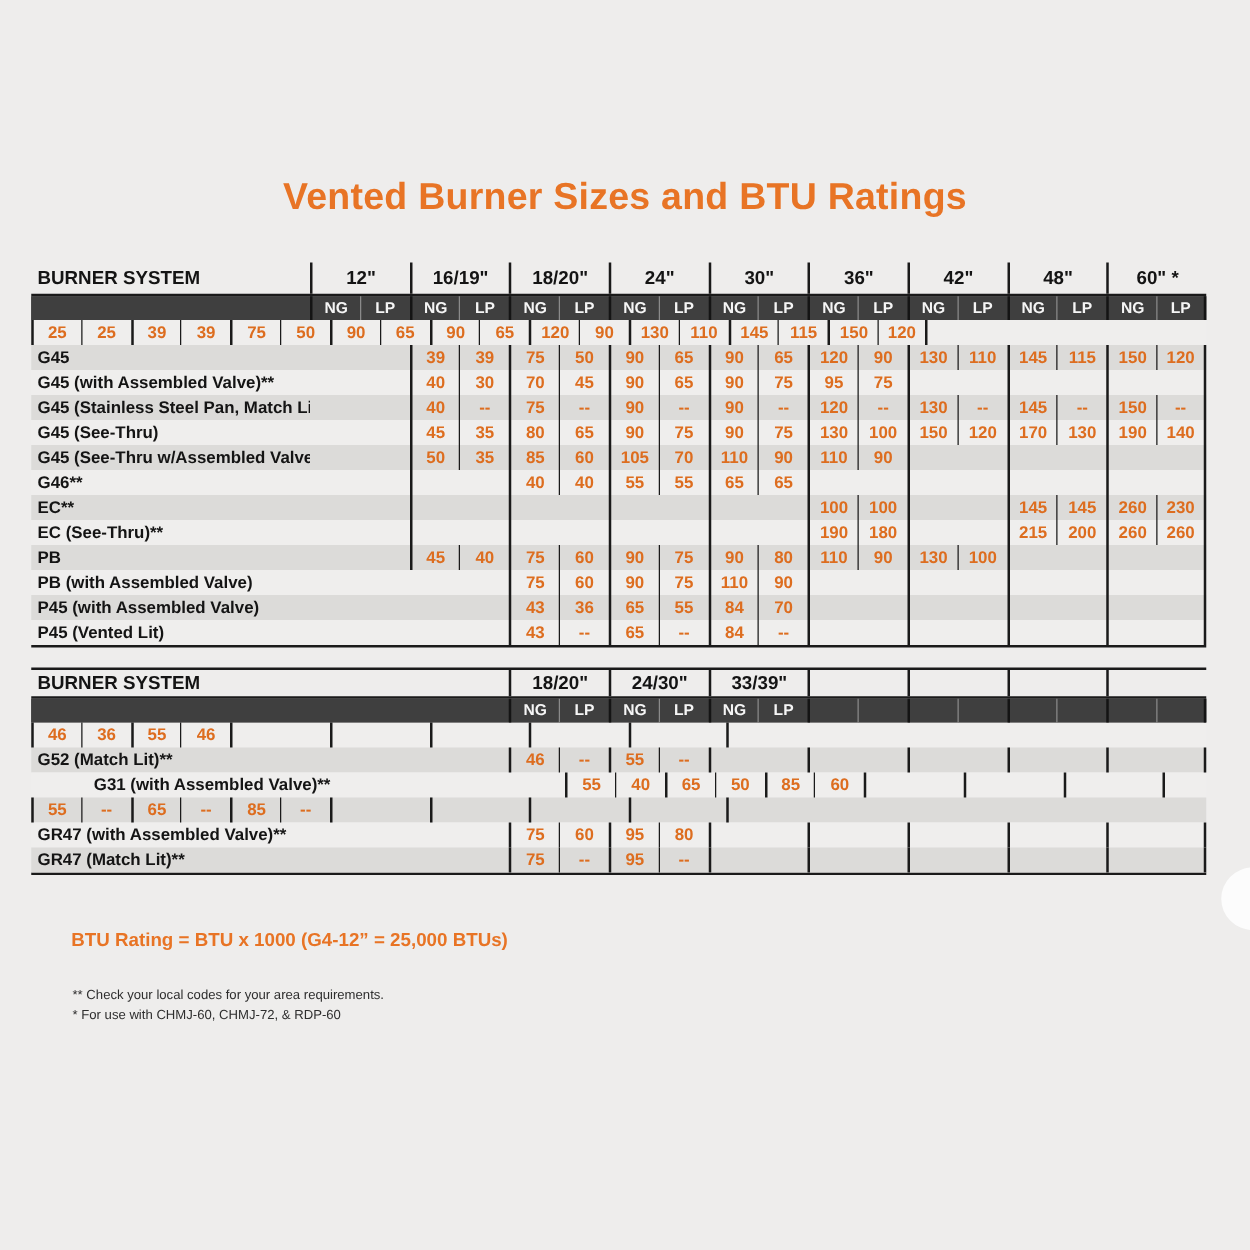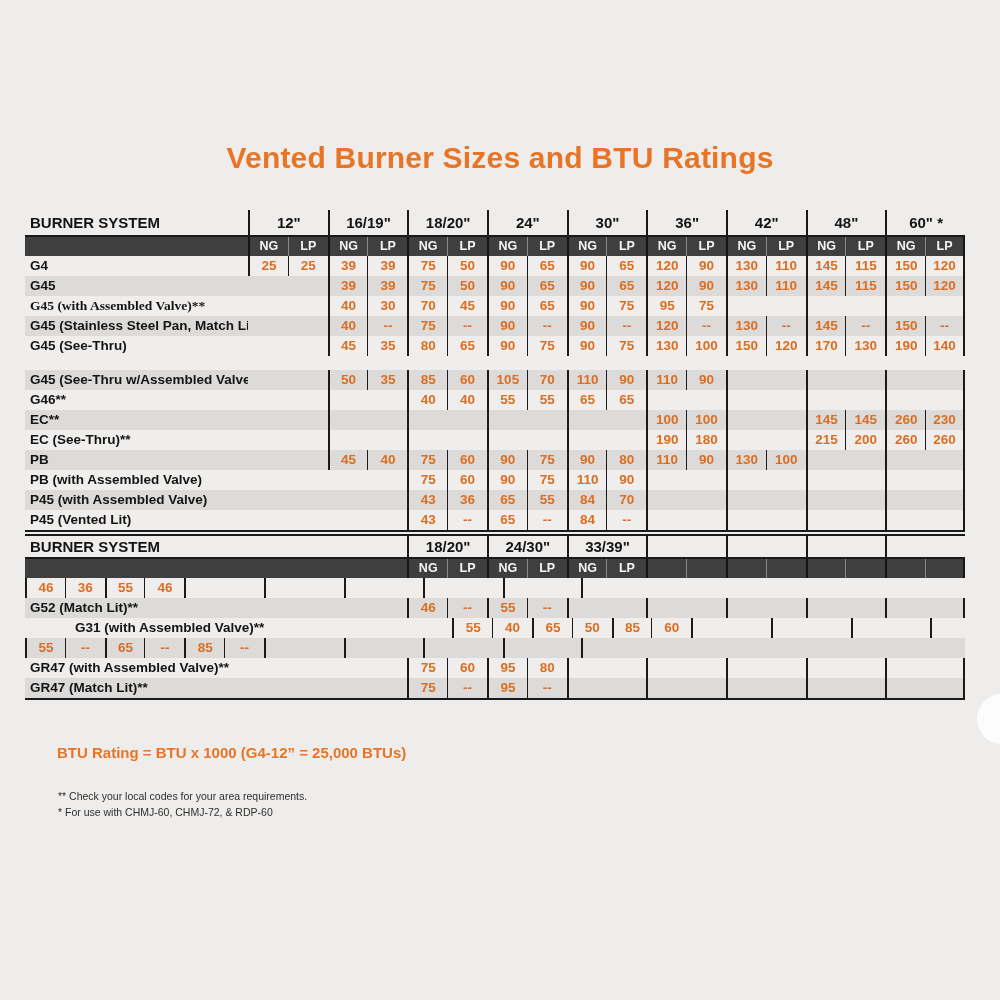--- a/index.html
+++ b/index.html
@@ -74,21 +74,20 @@
         <div class="cell c-bar c-barng" style="width: 39.8333px; height: 19px; line-height: 19px;">NG</div>
         <div class="cell c-bar c-barlp" style="width: 39.8333px; height: 19px; line-height: 19px;">LP</div>
         <div class="cell c-bar c-barng" style="width: 39.8333px; height: 19px; line-height: 19px;">NG</div>
         <div class="cell c-bar c-barlp" style="width: 39.8333px; height: 19px; line-height: 19px;">LP</div>
         <div class="cell c-bar c-barng" style="width: 39.8333px; height: 19px; line-height: 19px;">NG</div>
         <div class="cell c-bar c-barlp" style="width: 39.8333px; height: 19px; line-height: 19px;">LP</div>
         <div class="cell c-bar c-barng" style="width: 39.8333px; height: 19px; line-height: 19px;">NG</div>
         <div class="cell c-bar c-barlp" style="width: 39.8333px; height: 19px; line-height: 19px; border-right: 2px solid rgb(20, 20, 20);">LP</div>
       </div>
       <div class="t-row">
-        <div class="cell c-label" style="width: 223px; height: 20px; line-height: 20px;">G4</div>
         <div class="cell c-val c-ng" style="width: 39.8333px; height: 20px; line-height: 20px; border-left-color: rgb(26, 26, 26);">25</div>
         <div class="cell c-val c-lp" style="width: 39.8333px; height: 20px; line-height: 20px; border-left-color: rgb(26, 26, 26);">25</div>
         <div class="cell c-val c-ng" style="width: 39.8333px; height: 20px; line-height: 20px; border-left-color: rgb(26, 26, 26);">39</div>
         <div class="cell c-val c-lp" style="width: 39.8333px; height: 20px; line-height: 20px; border-left-color: rgb(26, 26, 26);">39</div>
         <div class="cell c-val c-ng" style="width: 39.8333px; height: 20px; line-height: 20px; border-left-color: rgb(26, 26, 26);">75</div>
         <div class="cell c-val c-lp" style="width: 39.8333px; height: 20px; line-height: 20px; border-left-color: rgb(26, 26, 26);">50</div>
         <div class="cell c-val c-ng" style="width: 39.8333px; height: 20px; line-height: 20px; border-left-color: rgb(26, 26, 26);">90</div>
         <div class="cell c-val c-lp" style="width: 39.8333px; height: 20px; line-height: 20px; border-left-color: rgb(26, 26, 26);">65</div>
         <div class="cell c-val c-ng" style="width: 39.8333px; height: 20px; line-height: 20px; border-left-color: rgb(26, 26, 26);">90</div>
         <div class="cell c-val c-lp" style="width: 39.8333px; height: 20px; line-height: 20px; border-left-color: rgb(26, 26, 26);">65</div>
@@ -116,21 +115,21 @@
         <div class="cell c-val c-ng" style="width: 39.8333px; height: 20px; line-height: 20px; border-left-color: rgb(26, 26, 26);">120</div>
         <div class="cell c-val c-lp" style="width: 39.8333px; height: 20px; line-height: 20px; border-left-color: rgb(26, 26, 26);">90</div>
         <div class="cell c-val c-ng" style="width: 39.8333px; height: 20px; line-height: 20px; border-left-color: rgb(26, 26, 26);">130</div>
         <div class="cell c-val c-lp" style="width: 39.8333px; height: 20px; line-height: 20px; border-left-color: rgb(26, 26, 26);">110</div>
         <div class="cell c-val c-ng" style="width: 39.8333px; height: 20px; line-height: 20px; border-left-color: rgb(26, 26, 26);">145</div>
         <div class="cell c-val c-lp" style="width: 39.8333px; height: 20px; line-height: 20px; border-left-color: rgb(26, 26, 26);">115</div>
         <div class="cell c-val c-ng" style="width: 39.8333px; height: 20px; line-height: 20px; border-left-color: rgb(26, 26, 26);">150</div>
         <div class="cell c-val c-lp" style="width: 39.8333px; height: 20px; line-height: 20px; border-left-color: rgb(26, 26, 26); border-right: 2px solid rgb(26, 26, 26);">120</div>
       </div>
       <div class="t-row">
-        <div class="cell c-label" style="width: 223px; height: 20px; line-height: 20px; font-family: Liberation Serif, serif;">G45 (with Assembled Valve)**</div>
+        <div class="cell c-label" style="width: 223px; height: 20px; line-height: 20px;">G45 (with Assembled Valve)**</div>
         <div class="cell c-val c-ng" style="width: 39.8333px; height: 20px; line-height: 20px; border-left-color: transparent;"></div>
         <div class="cell c-val c-lp" style="width: 39.8333px; height: 20px; line-height: 20px; border-left-color: transparent;"></div>
         <div class="cell c-val c-ng" style="width: 39.8333px; height: 20px; line-height: 20px; border-left-color: rgb(26, 26, 26);">40</div>
         <div class="cell c-val c-lp" style="width: 39.8333px; height: 20px; line-height: 20px; border-left-color: rgb(26, 26, 26);">30</div>
         <div class="cell c-val c-ng" style="width: 39.8333px; height: 20px; line-height: 20px; border-left-color: rgb(26, 26, 26);">70</div>
         <div class="cell c-val c-lp" style="width: 39.8333px; height: 20px; line-height: 20px; border-left-color: rgb(26, 26, 26);">45</div>
         <div class="cell c-val c-ng" style="width: 39.8333px; height: 20px; line-height: 20px; border-left-color: rgb(26, 26, 26);">90</div>
         <div class="cell c-val c-lp" style="width: 39.8333px; height: 20px; line-height: 20px; border-left-color: rgb(26, 26, 26);">65</div>
         <div class="cell c-val c-ng" style="width: 39.8333px; height: 20px; line-height: 20px; border-left-color: rgb(26, 26, 26);">90</div>
         <div class="cell c-val c-lp" style="width: 39.8333px; height: 20px; line-height: 20px; border-left-color: rgb(26, 26, 26);">75</div>
@@ -158,21 +157,21 @@
         <div class="cell c-val c-ng" style="width: 39.8333px; height: 20px; line-height: 20px; border-left-color: rgb(26, 26, 26);">120</div>
         <div class="cell c-val c-lp" style="width: 39.8333px; height: 20px; line-height: 20px; border-left-color: rgb(26, 26, 26);">--</div>
         <div class="cell c-val c-ng" style="width: 39.8333px; height: 20px; line-height: 20px; border-left-color: rgb(26, 26, 26);">130</div>
         <div class="cell c-val c-lp" style="width: 39.8333px; height: 20px; line-height: 20px; border-left-color: rgb(26, 26, 26);">--</div>
         <div class="cell c-val c-ng" style="width: 39.8333px; height: 20px; line-height: 20px; border-left-color: rgb(26, 26, 26);">145</div>
         <div class="cell c-val c-lp" style="width: 39.8333px; height: 20px; line-height: 20px; border-left-color: rgb(26, 26, 26);">--</div>
         <div class="cell c-val c-ng" style="width: 39.8333px; height: 20px; line-height: 20px; border-left-color: rgb(26, 26, 26);">150</div>
         <div class="cell c-val c-lp" style="width: 39.8333px; height: 20px; line-height: 20px; border-left-color: rgb(26, 26, 26); border-right: 2px solid rgb(26, 26, 26);">--</div>
       </div>
       <div class="t-row">
-        <div class="cell c-label" style="width: 223px; height: 34px; line-height: 20px;">G45 (See-Thru)</div>
+        <div class="cell c-label" style="width: 223px; height: 20px; line-height: 20px;">G45 (See-Thru)</div>
         <div class="cell c-val c-ng" style="width: 39.8333px; height: 20px; line-height: 20px; border-left-color: transparent;"></div>
         <div class="cell c-val c-lp" style="width: 39.8333px; height: 20px; line-height: 20px; border-left-color: transparent;"></div>
         <div class="cell c-val c-ng" style="width: 39.8333px; height: 20px; line-height: 20px; border-left-color: rgb(26, 26, 26);">45</div>
         <div class="cell c-val c-lp" style="width: 39.8333px; height: 20px; line-height: 20px; border-left-color: rgb(26, 26, 26);">35</div>
         <div class="cell c-val c-ng" style="width: 39.8333px; height: 20px; line-height: 20px; border-left-color: rgb(26, 26, 26);">80</div>
         <div class="cell c-val c-lp" style="width: 39.8333px; height: 20px; line-height: 20px; border-left-color: rgb(26, 26, 26);">65</div>
         <div class="cell c-val c-ng" style="width: 39.8333px; height: 20px; line-height: 20px; border-left-color: rgb(26, 26, 26);">90</div>
         <div class="cell c-val c-lp" style="width: 39.8333px; height: 20px; line-height: 20px; border-left-color: rgb(26, 26, 26);">75</div>
         <div class="cell c-val c-ng" style="width: 39.8333px; height: 20px; line-height: 20px; border-left-color: rgb(26, 26, 26);">90</div>
         <div class="cell c-val c-lp" style="width: 39.8333px; height: 20px; line-height: 20px; border-left-color: rgb(26, 26, 26);">75</div>

